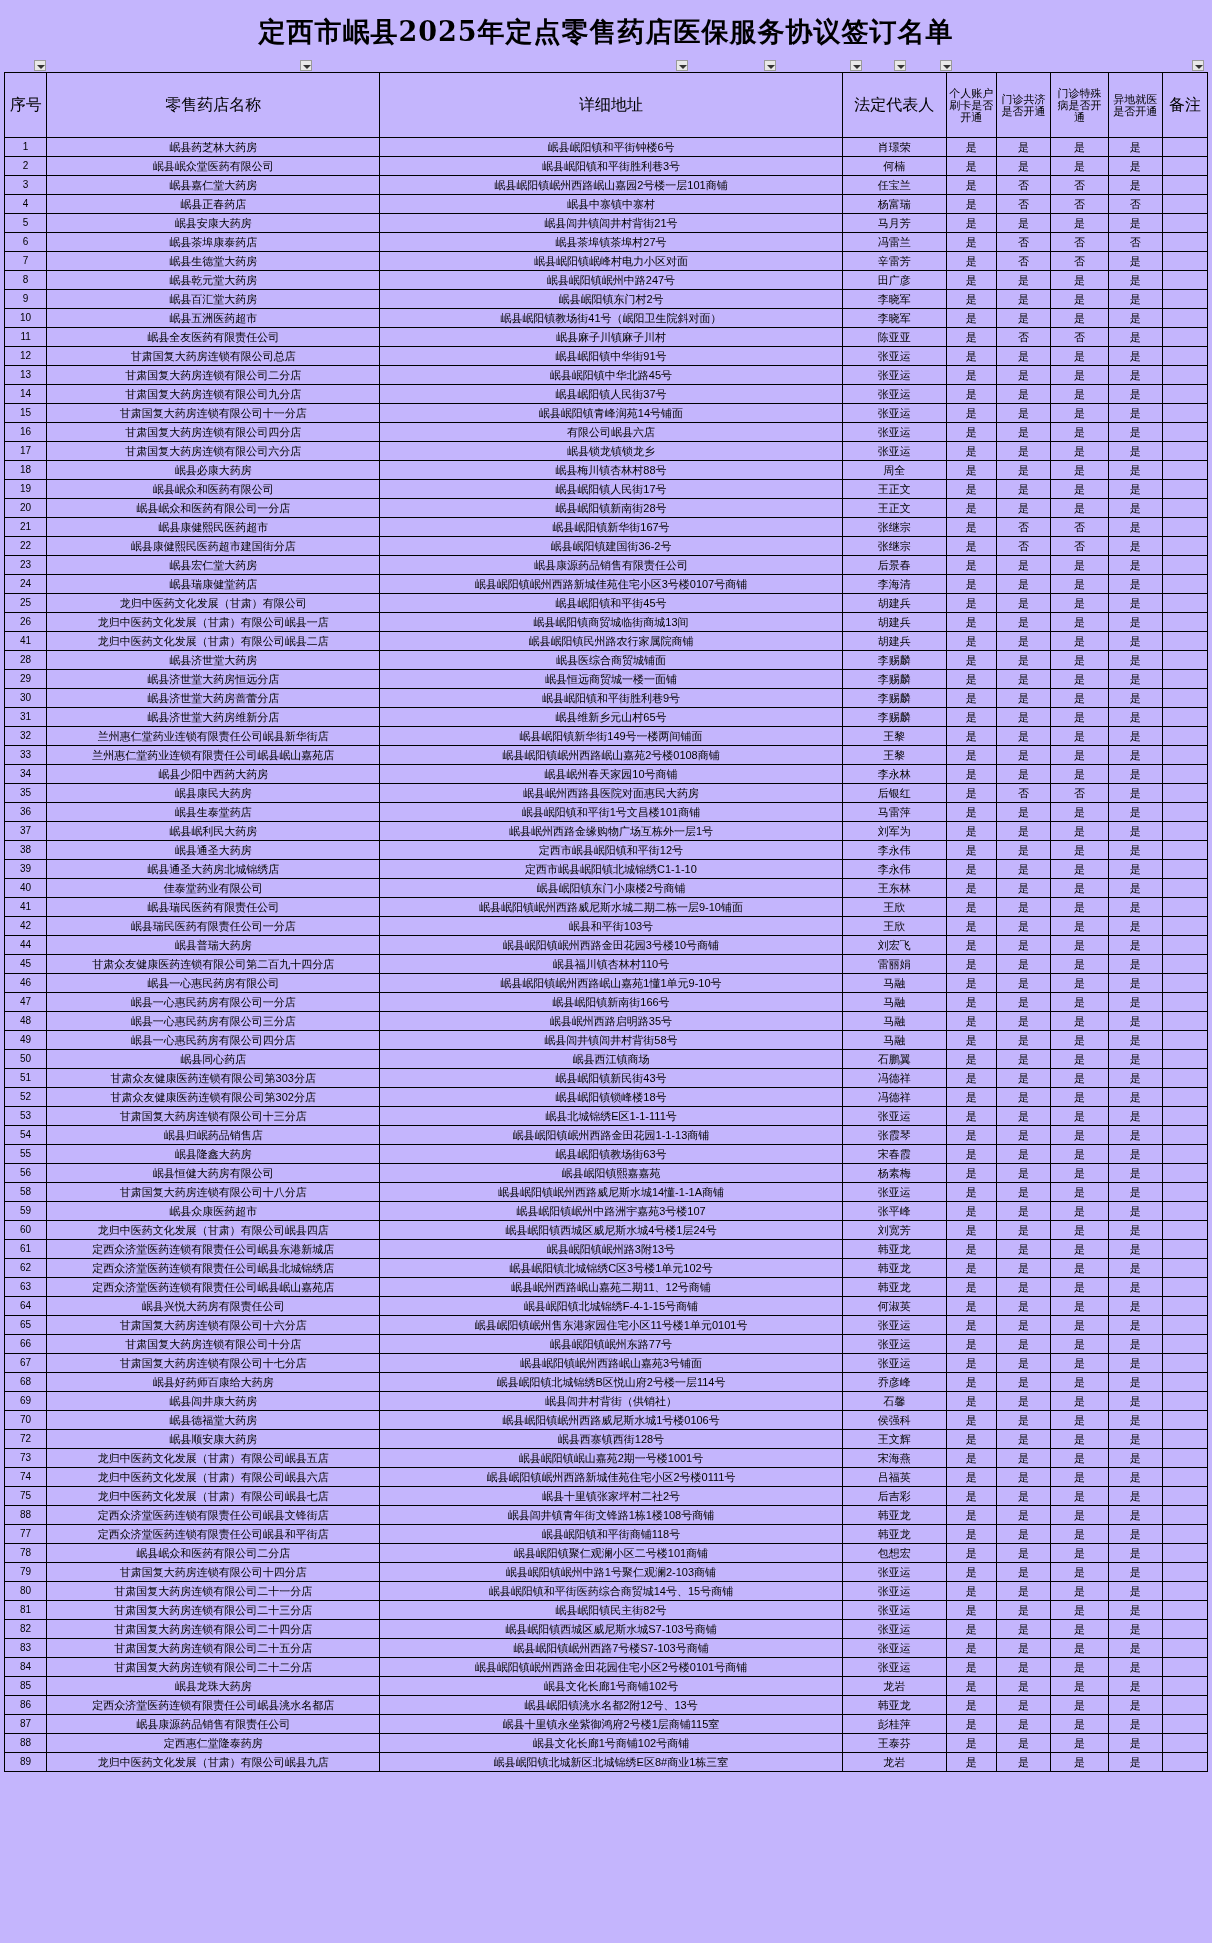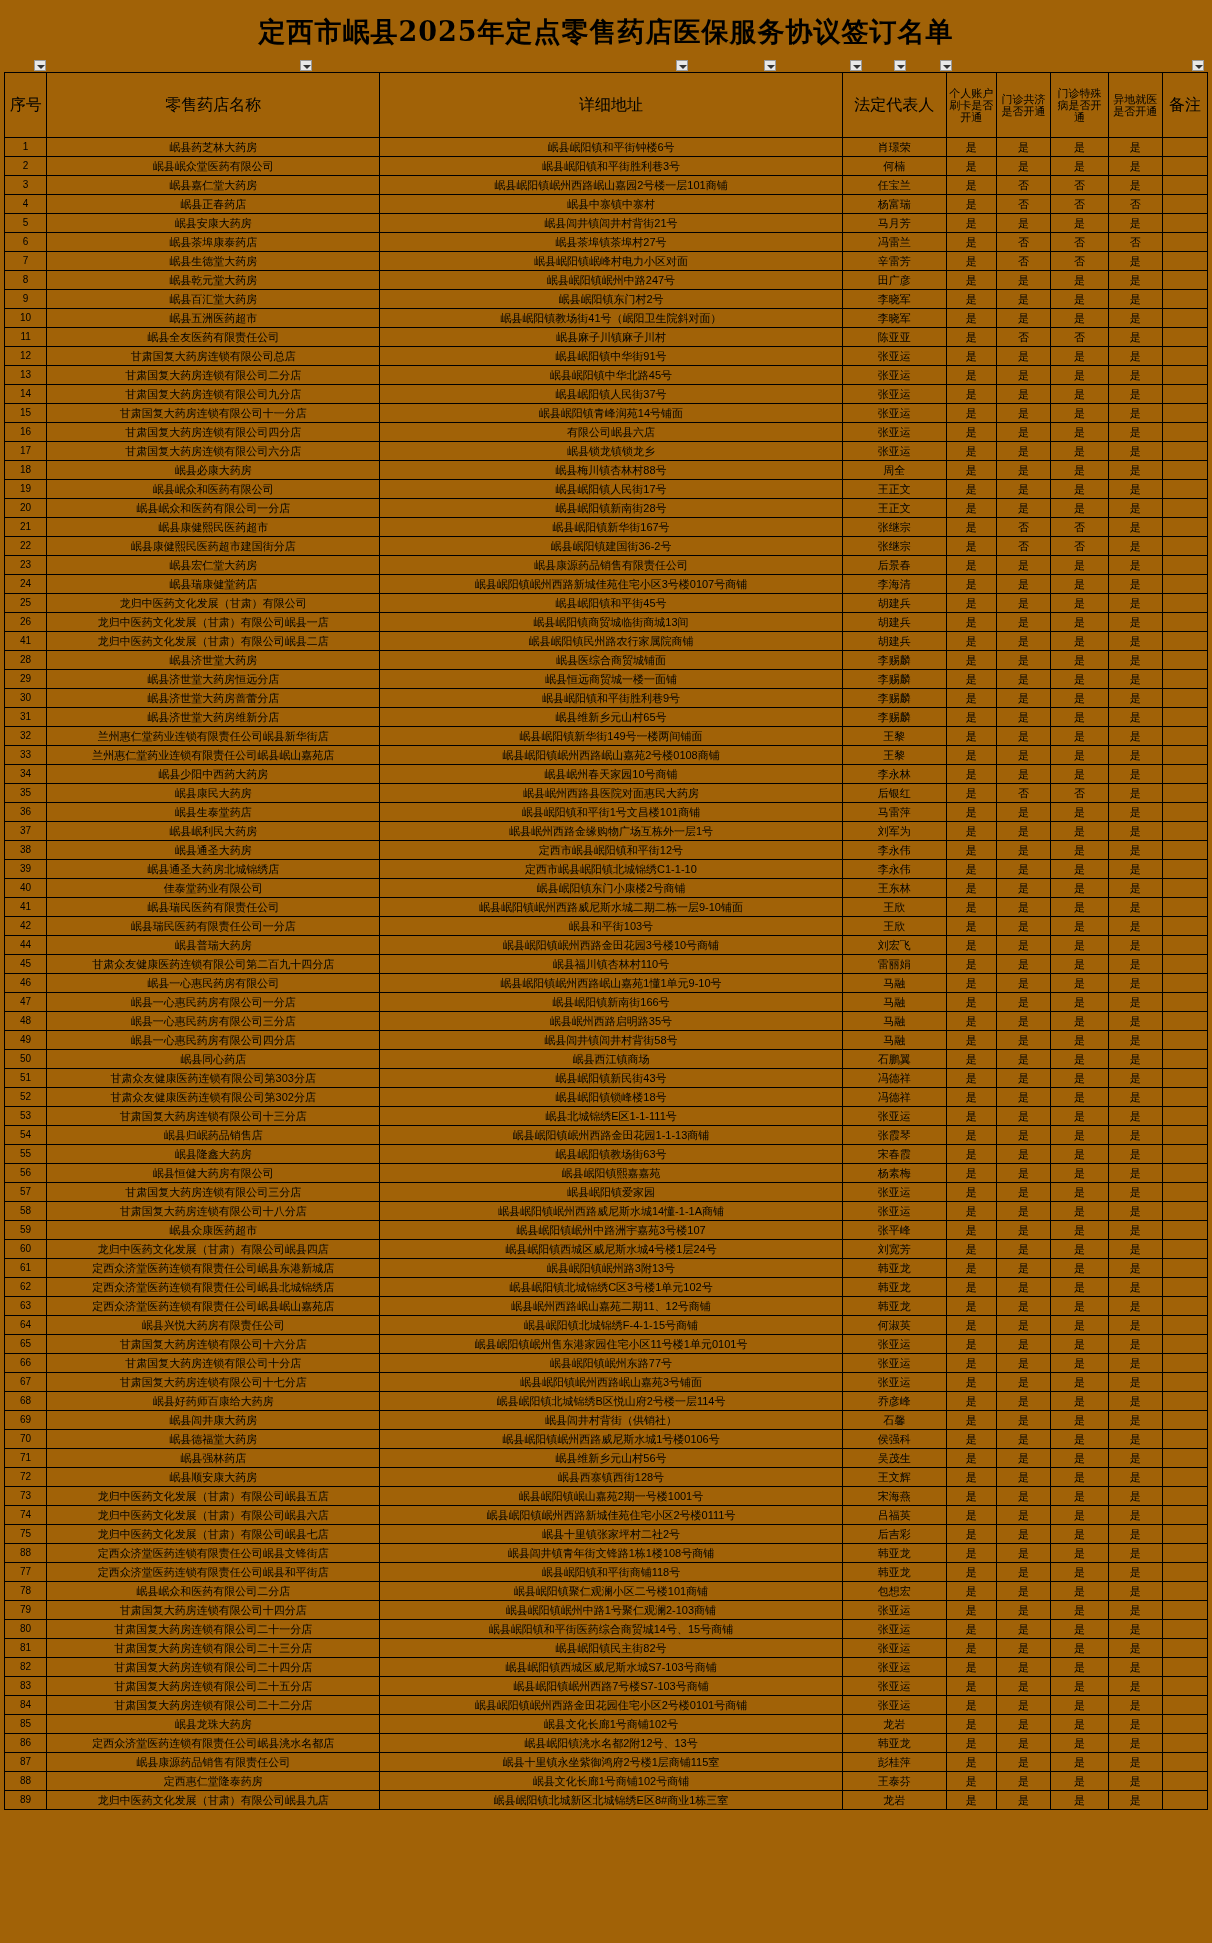--- a/index.html
+++ b/index.html
@@ -1,17 +1,17 @@
 <!DOCTYPE html>
 <html><head>
 <meta charset="utf-8">
 <style>
   html,body{margin:0;padding:0;background:#ffffff;}
   body{font-family:"Liberation Sans","DejaVu Sans",sans-serif;color:#000;}
-  #page{width:1212px;min-height:1943px;position:relative;background:#a16207;}
+  #page{width:1212px;min-height:1943px;position:relative;background:#c4b5fd;}
   .title{
     text-align:center;
     font-size:27px;
     font-weight:bold;
     letter-spacing:1px;
     padding:14px 0 10px 0;
     font-family:"DejaVu Serif","Liberation Serif",serif;
   }
   .filter-row{
     height:12px;
@@ -718,31 +718,20 @@
           <td class="name">岷县恒健大药房有限公司</td>
           <td class="addr">岷县岷阳镇熙嘉嘉苑</td>
           <td class="rep">杨素梅</td>
           <td class="flag">是</td>
           <td class="flag">是</td>
           <td class="flag">是</td>
           <td class="flag">是</td>
           <td class="remark"></td>
         </tr>
         <tr>
-          <td class="idx">57</td>
-          <td class="name">甘肃国复大药房连锁有限公司三分店</td>
-          <td class="addr">岷县岷阳镇爱家园</td>
-          <td class="rep">张亚运</td>
-          <td class="flag">是</td>
-          <td class="flag">是</td>
-          <td class="flag">是</td>
-          <td class="flag">是</td>
-          <td class="remark"></td>
-        </tr>
-        <tr>
           <td class="idx">58</td>
           <td class="name">甘肃国复大药房连锁有限公司十八分店</td>
           <td class="addr">岷县岷阳镇岷州西路威尼斯水城14懂-1-1A商铺</td>
           <td class="rep">张亚运</td>
           <td class="flag">是</td>
           <td class="flag">是</td>
           <td class="flag">是</td>
           <td class="flag">是</td>
           <td class="remark"></td>
         </tr>
@@ -865,31 +854,20 @@
           <td class="flag">是</td>
           <td class="flag">是</td>
           <td class="flag">是</td>
           <td class="remark"></td>
         </tr>
         <tr>
           <td class="idx">70</td>
           <td class="name">岷县德福堂大药房</td>
           <td class="addr">岷县岷阳镇岷州西路威尼斯水城1号楼0106号</td>
           <td class="rep">侯强科</td>
-          <td class="flag">是</td>
-          <td class="flag">是</td>
-          <td class="flag">是</td>
-          <td class="flag">是</td>
-          <td class="remark"></td>
-        </tr>
-        <tr>
-          <td class="idx">71</td>
-          <td class="name">岷县强林药店</td>
-          <td class="addr">岷县维新乡元山村56号</td>
-          <td class="rep">吴茂生</td>
           <td class="flag">是</td>
           <td class="flag">是</td>
           <td class="flag">是</td>
           <td class="flag">是</td>
           <td class="remark"></td>
         </tr>
         <tr>
           <td class="idx">72</td>
           <td class="name">岷县顺安康大药房</td>
           <td class="addr">岷县西寨镇西街128号</td>

